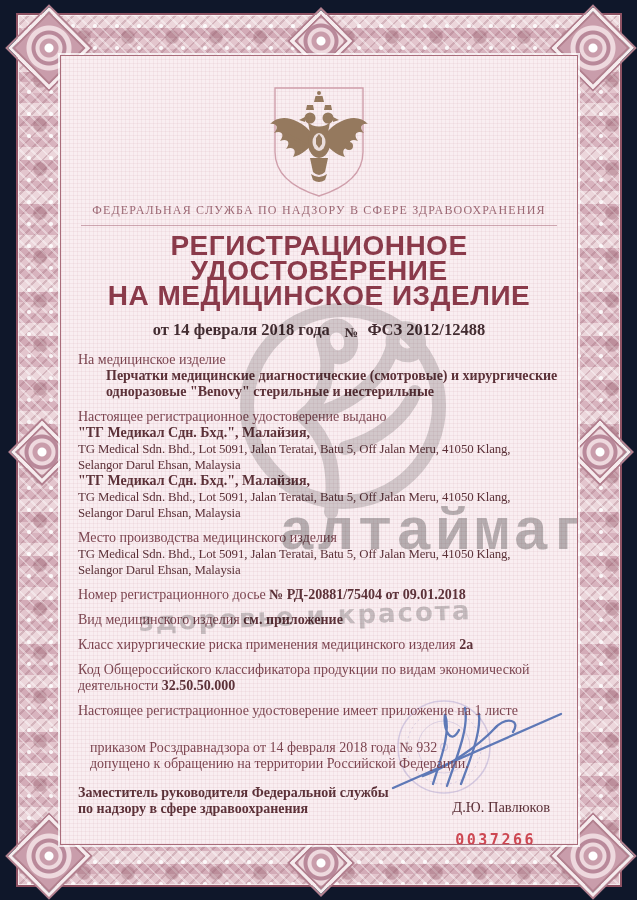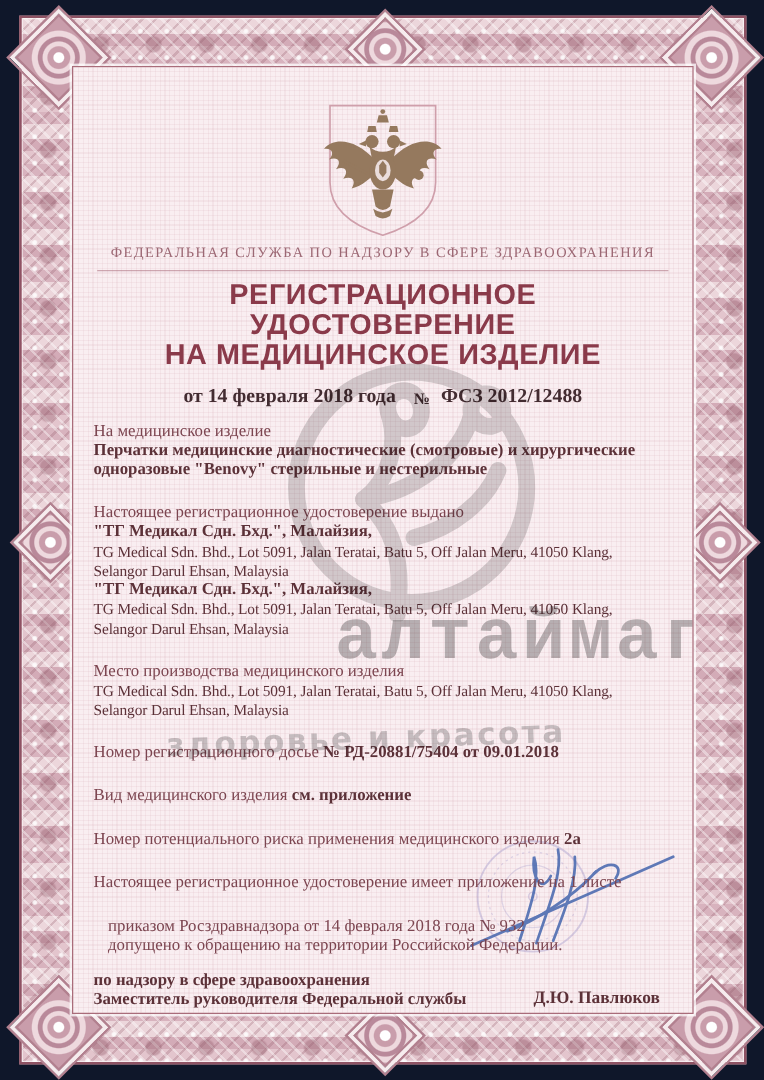--- a/index.html
+++ b/index.html
@@ -33,32 +33,32 @@
            #f9eef1;
          overflow:hidden;}
   .content{position:relative;padding:0 17px;z-index:2;}
   
   .emblem{display:block;margin:24px auto 2px auto;}
   
   .agency{text-align:center;color:#9c6874;font-size:12px;letter-spacing:1.2px;line-height:16px;font-weight:400;}
   .divider{border:none;border-top:1px solid rgba(169,108,122,.55);margin:7px 3px 0 3px;}
   
   .title{margin-top:7px;text-align:center;color:#8a3a4a;font-family:"Liberation Sans",sans-serif;
-         font-weight:bold;font-size:24px;line-height:25px;letter-spacing:.5px;}
+         font-weight:bold;font-size:28px;line-height:25px;letter-spacing:.5px;}
   .dateline{margin-top:12px;text-align:center;color:#432c31;font-weight:bold;font-size:16.5px;}
   .dateline .nsign{display:inline-block;font-size:13.5px;margin:0 9px 0 15px;transform:translateY(2px);}
   
   p{margin:0;font-size:14px;line-height:16px;color:#7c4550;}
-  .sec{margin-top:20px;}
+  .sec{margin-top:9px;}
   b,.bold{color:#5c3138;}
   .addr{font-weight:normal;color:#5c3138;font-size:12.8px;letter-spacing:-.1px;white-space:nowrap;}
   
   .order{margin-top:21px;padding-left:12px;}
   .signrow{margin-top:13px;position:relative;}
-  .signname{position:absolute;right:10px;bottom:1px;font-weight:bold;color:#5c3138;font-size:14.5px;}
+  .signname{position:absolute;right:10px;bottom:1px;font-weight:normal;color:#5c3138;font-size:14.5px;}
   .serial{margin-top:14px;text-align:right;padding-right:24px;
           font-family:"DejaVu Sans Mono",monospace;font-weight:bold;font-size:15px;letter-spacing:2.5px;}
   
   .wm{position:absolute;inset:0;pointer-events:none;z-index:3;mix-blend-mode:multiply;}
   .wm-brand{position:absolute;left:-14px;right:-14px;top:443px;text-align:right;
             font-family:Liberation Mono, monospace;font-weight:bold;font-size:60px;letter-spacing:3px;
             color:rgba(124,124,124,.52);}
   .wm-tagline{position:absolute;left:0;right:0;top:545px;text-align:center;
               font-family:"DejaVu Sans",sans-serif;font-weight:bold;font-size:26px;letter-spacing:2px;
               color:rgba(138,138,138,.45);transform:translateX(-14px) rotate(-2deg);}
@@ -125,52 +125,53 @@
         <hr class="divider">
 
         <div class="title">
           <div>РЕГИСТРАЦИОННОЕ УДОСТОВЕРЕНИЕ</div>
           <div>НА МЕДИЦИНСКОЕ ИЗДЕЛИЕ</div>
         </div>
 
         <div class="dateline"><span>от 14 февраля 2018 года</span><span class="nsign">№</span><span>ФСЗ 2012/12488</span></div>
 
         <p class="sec" style="margin-top:12px;">На медицинское изделие</p>
-        <p class="bold" style="font-weight:bold;">Перчатки медицинские диагностические (смотровые) и хирургические одноразовые "Benovy" стерильные и нестерильные</p>
+        <p class="bold" style="font-weight:bold;margin-left:28px;">Перчатки медицинские диагностические (смотровые) и хирургические одноразовые "Benovy" стерильные и нестерильные</p>
 
         <p class="sec">Настоящее регистрационное удостоверение выдано</p>
         <p class="bold" style="font-weight:bold;">"ТГ Медикал Сдн. Бхд.", Малайзия,</p>
         <p class="addr">TG Medical Sdn. Bhd., Lot 5091, Jalan Teratai, Batu 5, Off Jalan Meru, 41050 Klang,</p>
         <p class="addr">Selangor Darul Ehsan, Malaysia</p>
 
         <p class="bold" style="font-weight:bold;">"ТГ Медикал Сдн. Бхд.", Малайзия,</p>
         <p class="addr">TG Medical Sdn. Bhd., Lot 5091, Jalan Teratai, Batu 5, Off Jalan Meru, 41050 Klang,</p>
         <p class="addr">Selangor Darul Ehsan, Malaysia</p>
 
         <p class="sec">Место производства медицинского изделия</p>
         <p class="addr">TG Medical Sdn. Bhd., Lot 5091, Jalan Teratai, Batu 5, Off Jalan Meru, 41050 Klang,</p>
         <p class="addr">Selangor Darul Ehsan, Malaysia</p>
 
         <p class="sec"><span>Номер регистрационного досье</span>&nbsp;<b>№ РД-20881/75404 от 09.01.2018</b></p>
 
         <p class="sec"><span>Вид медицинского изделия</span>&nbsp;<b>см. приложение</b></p>
 
-        <p class="sec"><span>Номер потенциального риска применения медицинского изделия</span>&nbsp;<b>2а</b></p>
-
+        <p class="sec"><span>Класс хирургические риска применения медицинского изделия</span>&nbsp;<b>2а</b></p>
+
+        <p class="sec"><span>Код Общероссийского классификатора продукции по видам экономической деятельности</span>&nbsp;<b>32.50.50.000</b></p>
 
         <p class="sec">Настоящее регистрационное удостоверение имеет приложение на 1 листе</p>
 
         <div class="order">
           <p>приказом Росздравнадзора от 14 февраля 2018 года № 932</p>
           <p>допущено к обращению на территории Российской Федерации.</p>
         </div>
 
         <div class="signrow">
+          <p class="bold" style="font-weight:bold;">Заместитель руководителя Федеральной службы</p>
           <p class="bold" style="font-weight:bold;">по надзору в сфере здравоохранения</p>
-          <p class="bold" style="font-weight:bold;">Заместитель руководителя Федеральной службы</p>
           <span class="signname">Д.Ю. Павлюков</span>
         </div>
 
         <div class="serial" style="color:#cd4752;">0037266</div>
       </div>
 
       <svg class="stamp" width="104" height="104" viewBox="0 0 104 104">
         <circle cx="52" cy="52" r="46" fill="none" stroke="rgba(128,118,188,.33)" stroke-width="1.6"></circle>
         <circle cx="52" cy="52" r="37" fill="none" stroke="rgba(128,118,188,.28)" stroke-width="1" stroke-dasharray="2 3"></circle>
         <circle cx="52" cy="52" r="26" fill="none" stroke="rgba(128,118,188,.25)" stroke-width="1"></circle>

